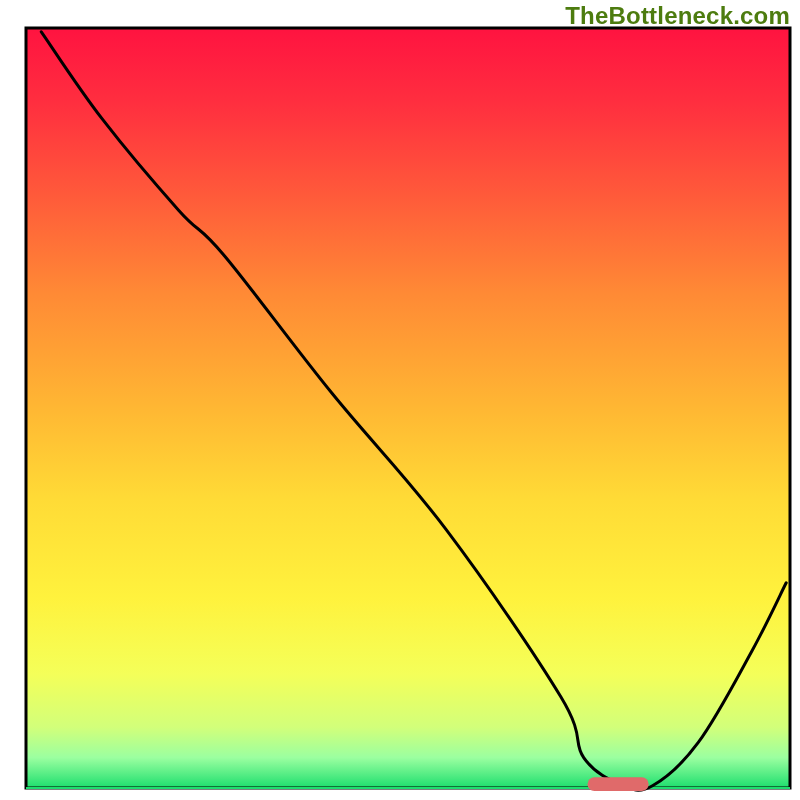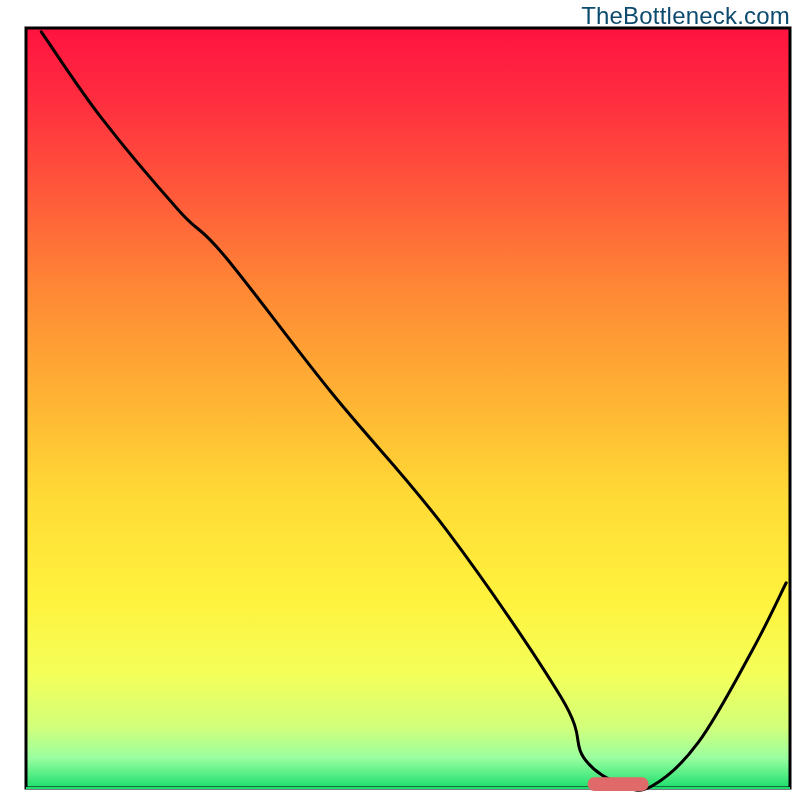--- a/index.html
+++ b/index.html
@@ -13,22 +13,22 @@
   .stage {
     position: relative;
     width: 800px;
     height: 800px;
   }
   .watermark {
     position: absolute;
     top: 2px;
     right: 10px;
     font-size: 24px;
-    font-weight: normal;
-    color: #0c4a6e;
+    font-weight: bold;
+    color: #4d7c0f;
     letter-spacing: 0.2px;
   }
   svg {
     position: absolute;
     top: 0;
     left: 0;
   }
 </style>
 </head>
 <body>

